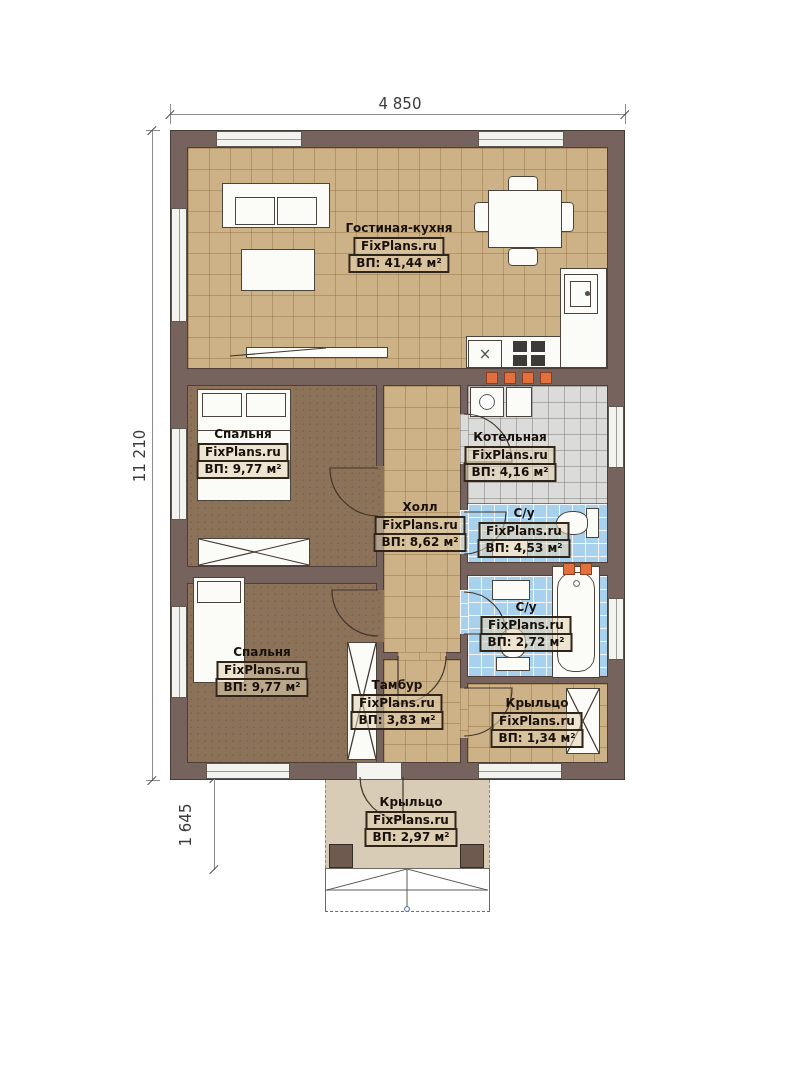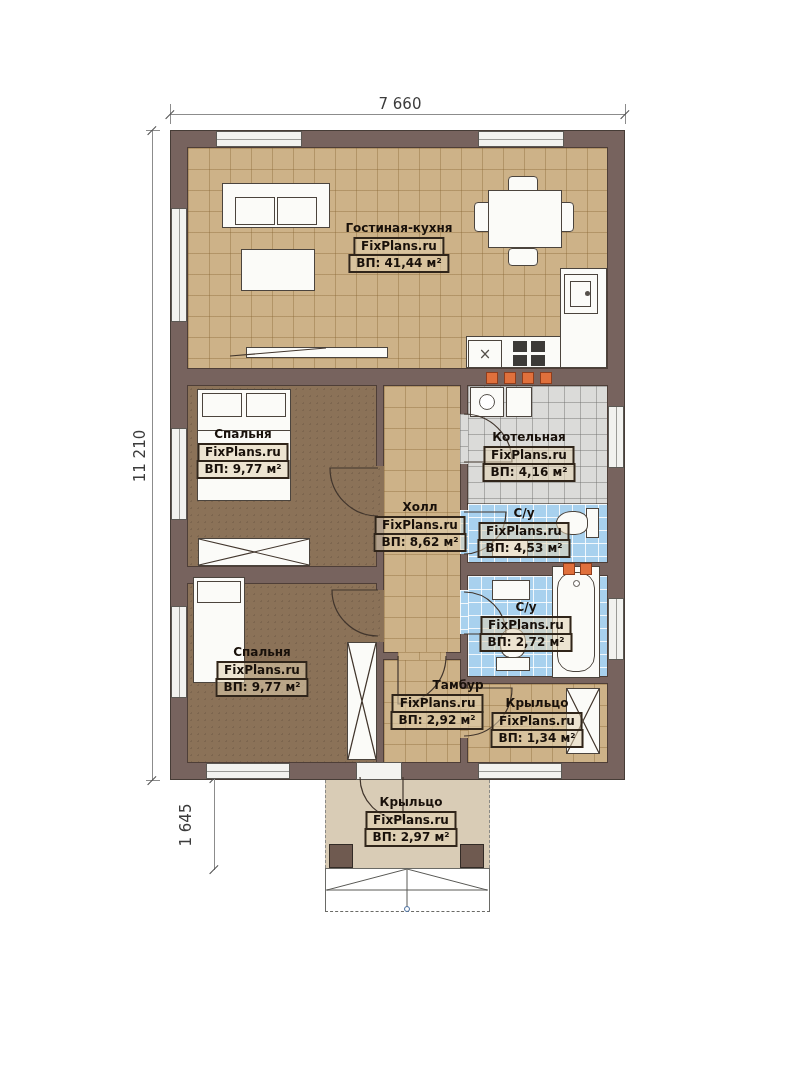--- a/index.html
+++ b/index.html
@@ -69,21 +69,21 @@
   .dim-text{position:absolute;font-size:15px;color:#3c3c3c;z-index:2;text-align:center;}
   .vtext{transform:rotate(-90deg);}
 
   svg.overlay{position:absolute;left:0;top:0;z-index:6;pointer-events:none;}
 </style>
 </head>
 <body>
 
 <div class="canvas">
 
-  <div class="dim-text" style="left:360px;top:95px;width:80px;">7 660</div>
+  <div class="dim-text" style="left:360px;top:95px;width:80px;">4 850</div>
   <div class="dim-line" style="left:170px;top:114px;width:455px;height:1px;"></div>
   <div class="dim-line" style="left:170px;top:104px;width:1px;height:20px;"></div>
   <div class="dim-line" style="left:625px;top:104px;width:1px;height:20px;"></div>
   <div class="dim-tick t45" style="left:164px;top:114px;"></div>
   <div class="dim-tick t45" style="left:619px;top:114px;"></div>
 
   <div class="dim-text vtext" style="left:105px;top:447px;width:70px;">11 210</div>
   <div class="dim-line" style="left:152px;top:130px;width:1px;height:650px;"></div>
   <div class="dim-line" style="left:146px;top:130px;width:14px;height:1px;"></div>
   <div class="dim-line" style="left:146px;top:780px;width:14px;height:1px;"></div>
@@ -221,21 +221,21 @@
     <div class="lbox">FixPlans.ru</div>
     <div class="lbox">ВП: 41,44 м²</div>
   </div>
 
   <div class="room-label" style="left:243px;top:427px;">
     <div class="rname">Спальня</div>
     <div class="lbox">FixPlans.ru</div>
     <div class="lbox">ВП: 9,77 м²</div>
   </div>
 
-  <div class="room-label" style="left:529px;top:430px;">
+  <div class="room-label" style="left:510px;top:430px;">
     <div class="rname">Котельная</div>
     <div class="lbox">FixPlans.ru</div>
     <div class="lbox">ВП: 4,16 м²</div>
   </div>
 
   <div class="room-label" style="left:420px;top:500px;">
     <div class="rname">Холл</div>
     <div class="lbox">FixPlans.ru</div>
     <div class="lbox">ВП: 8,62 м²</div>
   </div>
@@ -251,24 +251,24 @@
     <div class="lbox">FixPlans.ru</div>
     <div class="lbox">ВП: 2,72 м²</div>
   </div>
 
   <div class="room-label" style="left:262px;top:645px;">
     <div class="rname">Спальня</div>
     <div class="lbox">FixPlans.ru</div>
     <div class="lbox">ВП: 9,77 м²</div>
   </div>
 
-  <div class="room-label" style="left:437px;top:678px;align-items:flex-end;">
+  <div class="room-label" style="left:397px;top:678px;">
     <div class="rname">Тамбур</div>
     <div class="lbox">FixPlans.ru</div>
-    <div class="lbox">ВП: 2,92 м²</div>
+    <div class="lbox">ВП: 3,83 м²</div>
   </div>
 
   <div class="room-label" style="left:537px;top:696px;">
     <div class="rname">Крыльцо</div>
     <div class="lbox">FixPlans.ru</div>
     <div class="lbox">ВП: 1,34 м²</div>
   </div>
 
   <div class="room-label" style="left:411px;top:795px;">
     <div class="rname">Крыльцо</div>

